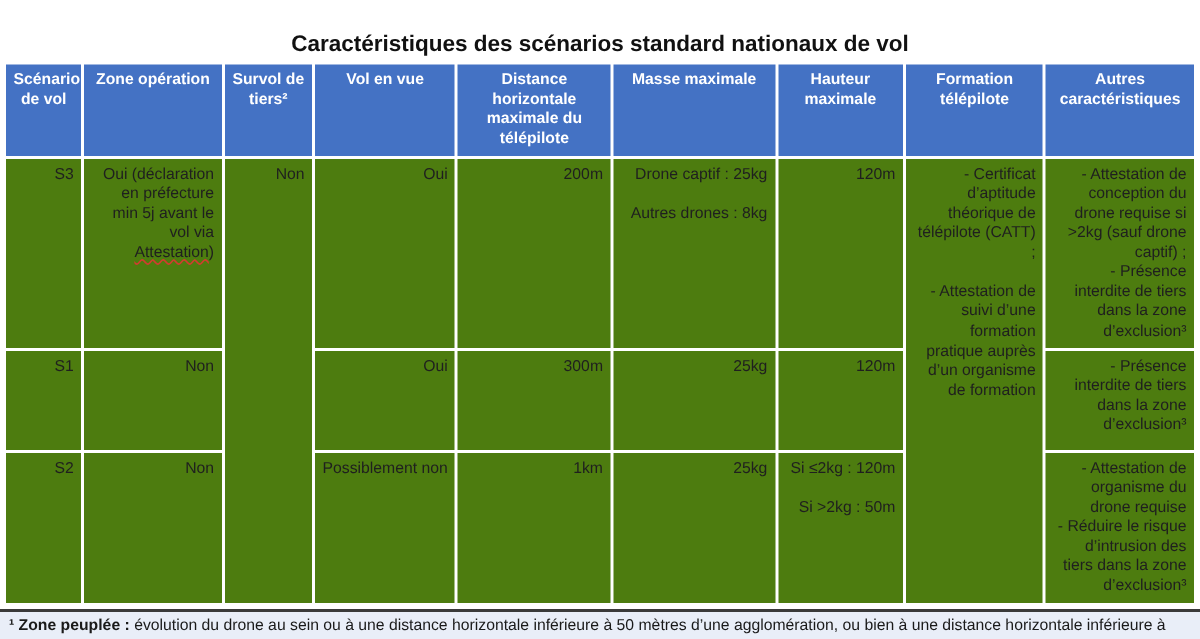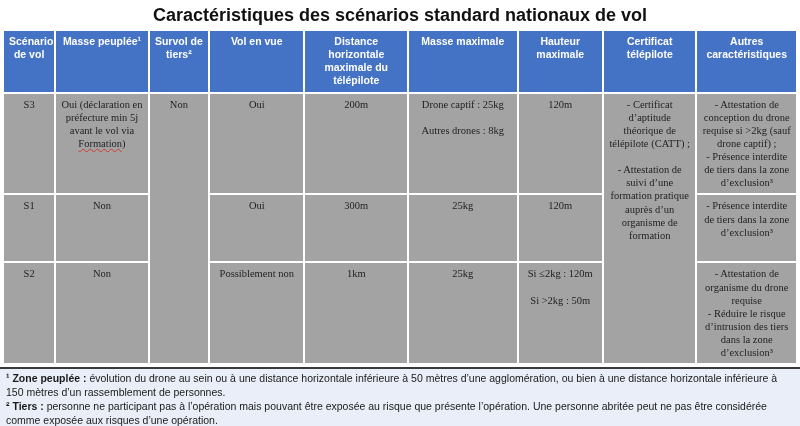--- a/index.html
+++ b/index.html
@@ -5,23 +5,23 @@
   html,body{margin:0;padding:0;background:#ffffff;}
   .page{
     position:relative;
     width:800px;height:426px;
     overflow:hidden;
     font-family:"Liberation Sans",sans-serif;
     color:#1f1f1f;
     background:#ffffff;
   }
   .title{
-    padding-top:5px;
+    padding-top:21px;
     text-align:center;
-    font-size:18px;
+    font-size:15px;
     font-weight:bold;
     color:#111111;
   }
   table.scen{
     table-layout:fixed;
     border-collapse:separate;
     border-spacing:2px;
     width:796px;
     margin:3px 2px 0 2px;
     background:#ffffff;
@@ -34,23 +34,22 @@
     vertical-align:top;
     overflow:hidden;
   }
   table.scen th{
     background:#4472C4;
     color:#ffffff;
     font-weight:bold;
     text-align:center;
   }
   table.scen td{
-    background:#a3a3a3;
-    text-align:center;
-    font-family:Liberation Serif, serif;
+    background:#4d7c0f;
+    text-align:right;
   }
   tr.hrow{height:46px;}
   tr.row-s3{height:84px;}
   tr.row-s1{height:66px;}
   tr.row-s2{height:78px;}
   td.pre{white-space:pre-line;}
   td.survol{
     text-align:center;
     padding-top:78px;
   }
@@ -89,34 +88,34 @@
       <col style="width:93px">
         <col style="width:101px">
         <col style="width:107px">
       <col style="width:83px">
         <col style="width:91px">
         <col style="width:98px">
     </colgroup>
     <thead>
       <tr class="hrow">
         <th>Scénario de vol</th>
-        <th>Masse peuplée¹</th>
+        <th>Zone opération</th>
         <th>Survol de tiers²</th>
         <th>Vol en vue</th>
         <th>Distance horizontale maximale du télépilote</th>
         <th>Masse maximale</th>
         <th>Hauteur maximale</th>
-        <th>Certificat télépilote</th>
+        <th>Formation télépilote</th>
         <th>Autres caractéristiques</th>
       </tr>
     </thead>
     <tbody>
       <tr class="row-s3">
         <td>S3</td>
-        <td><span>Oui  (déclaration en préfecture min 5j avant le vol via </span><span class="squiggle">Formation</span><span>)</span></td>
+        <td><span>Oui  (déclaration en préfecture min 5j avant le vol via </span><span class="squiggle">Attestation</span><span>)</span></td>
         <td rowspan="3" class="survol">Non</td>
         <td>Oui</td>
         <td>200m</td>
         <td class="pre">Drone captif : 25kg
 
 Autres drones : 8kg</td>
         <td>120m</td>
         <td rowspan="3" class="formation pre">- Certificat d’aptitude théorique de télépilote (CATT) ;
 
 - Attestation de suivi d’une formation pratique auprès d’un organisme de formation</td>

